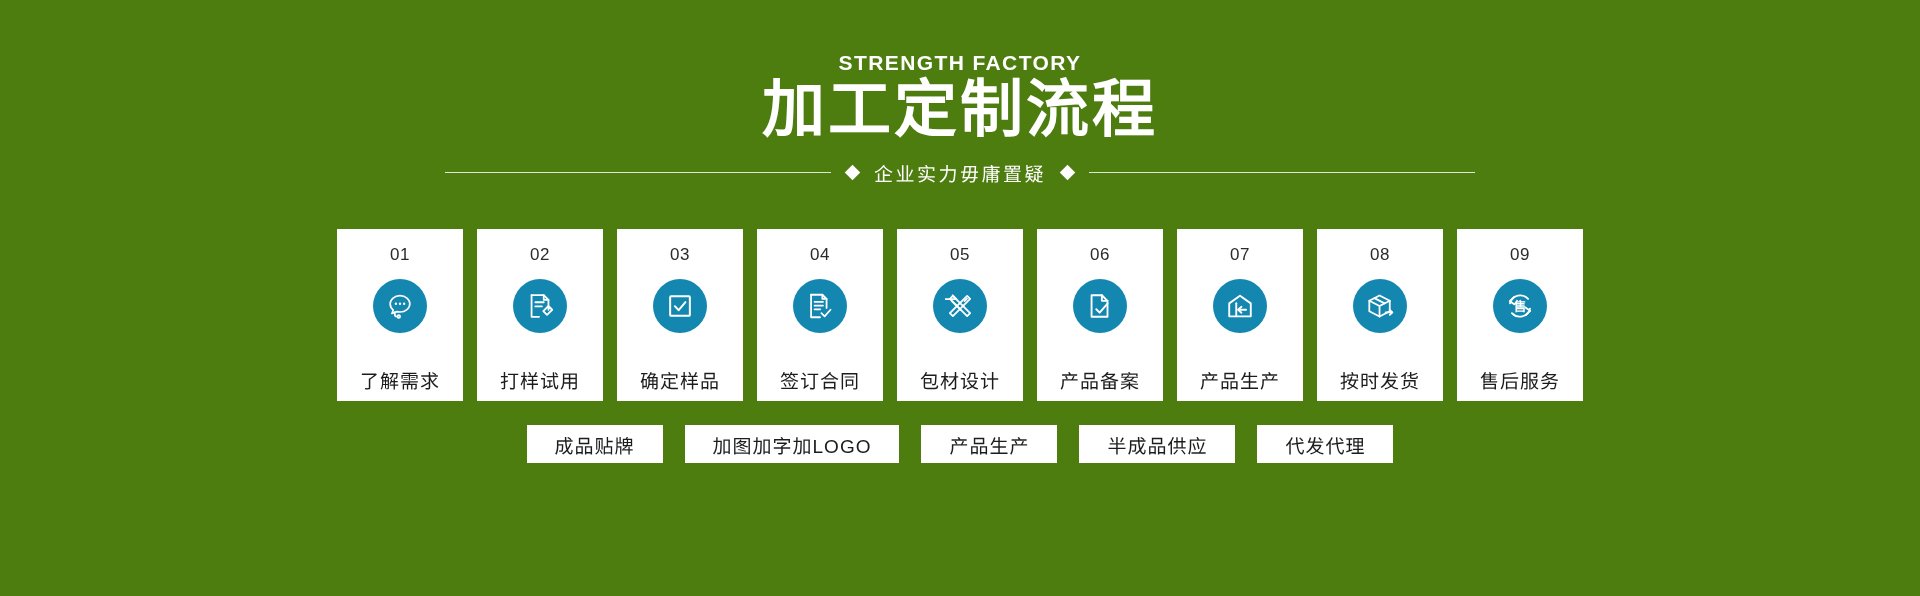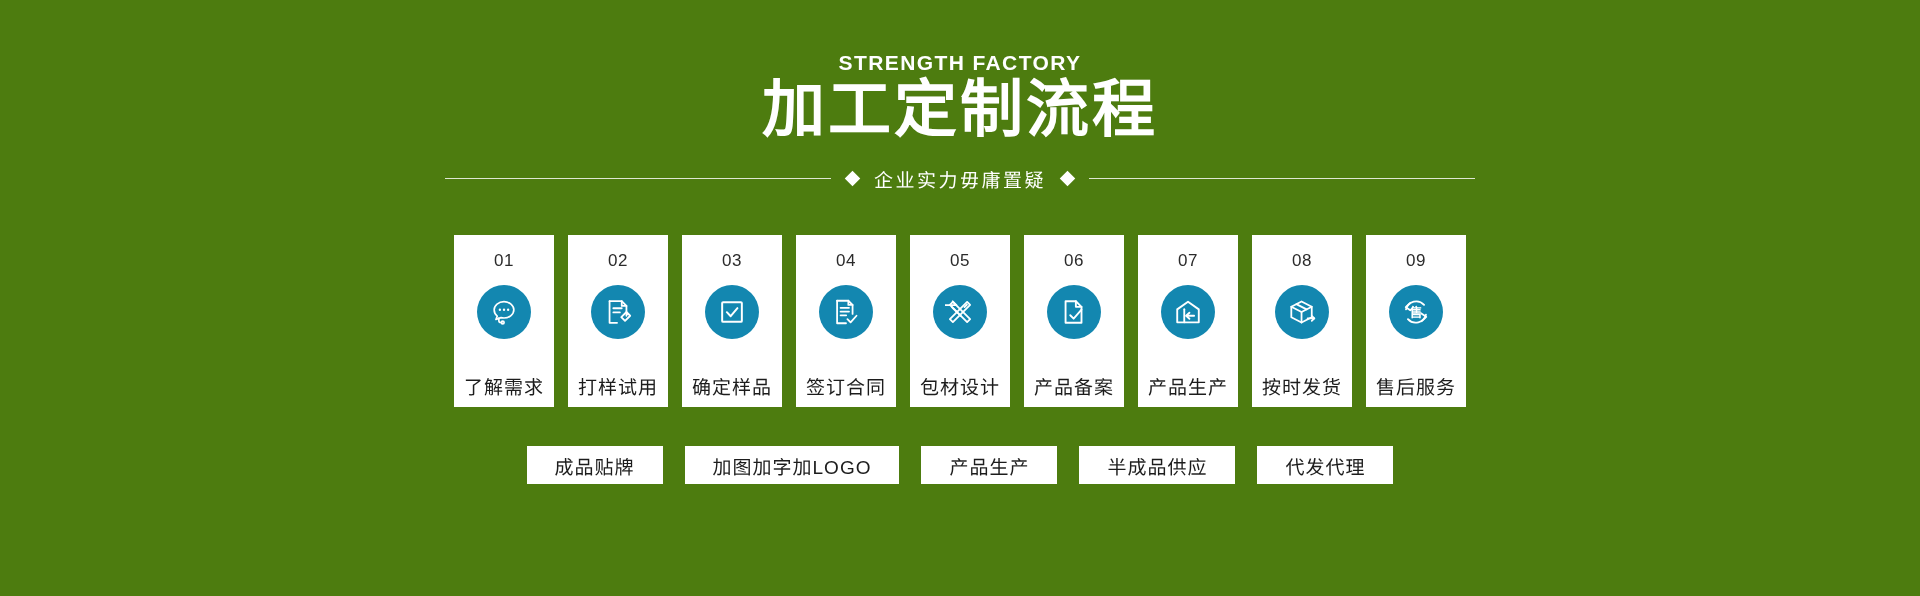--- a/index.html
+++ b/index.html
@@ -49,21 +49,21 @@
     color: #ffffff;
     font-size: 63px;
     font-weight: bold;
     letter-spacing: 3px;
     line-height: 1.15;
     text-align: center;
   }
 
   
   .divider {
-    margin-top: 20px;
+    margin-top: 14px;
     display: flex;
     align-items: center;
     justify-content: center;
     width: 1030px;
   }
   .divider .rule {
     flex: 1 1 auto;
     height: 1px;
     background: rgba(255,255,255,0.82);
   }
@@ -84,21 +84,21 @@
   }
 
   
   .steps {
     margin-top: 43px;
     display: flex;
     justify-content: center;
     gap: 14px;
   }
   .step-card {
-    width: 100px;
+    width: 126px;
     height: 172px;
     background: #ffffff;
     box-sizing: border-box;
     display: flex;
     flex-direction: column;
     align-items: center;
     padding-top: 17px;
   }
   .step-num {
     color: #2b2b2b;
@@ -137,21 +137,21 @@
   .step-label {
     color: #1c1c1c;
     font-size: 19px;
     margin-top: 33px;
     letter-spacing: 1px;
     white-space: nowrap;
   }
 
   
   .tags {
-    margin-top: 39px;
+    margin-top: 24px;
     display: flex;
     justify-content: center;
     gap: 22px;
   }
   .tag {
     height: 38px;
     background: #ffffff;
     color: #1c1c1c;
     font-size: 19px;
     letter-spacing: 1px;

